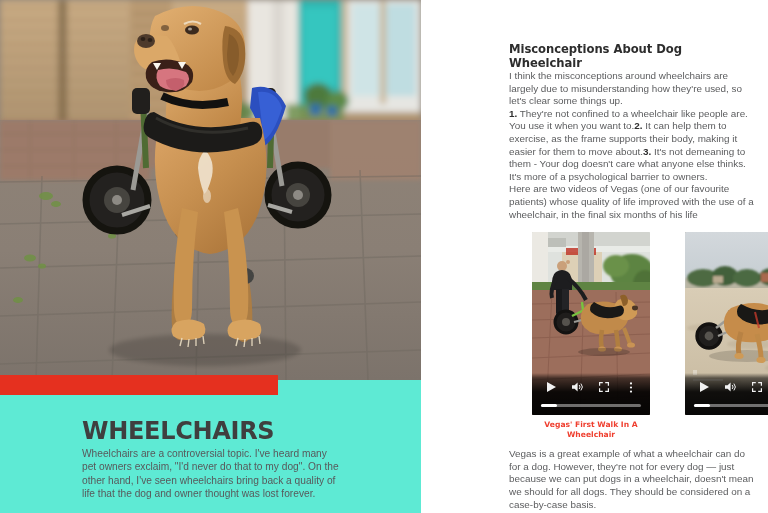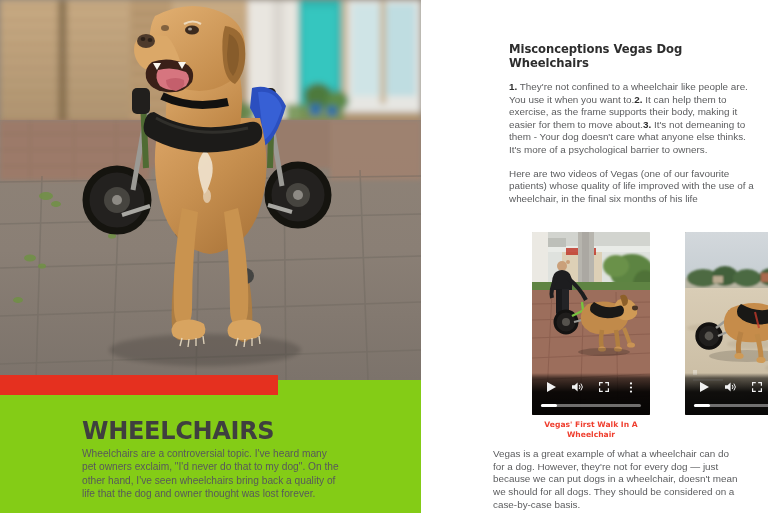--- a/index.html
+++ b/index.html
@@ -8,21 +8,21 @@
     width:768px;height:513px;overflow:hidden;
     background:#ffffff;
     font-family:"Liberation Sans", sans-serif;
     -webkit-font-smoothing:antialiased;
   }
   .spread{position:relative;width:768px;height:513px;background:#ffffff;}
 
   
   .page-left{
     position:absolute;left:0;top:0;width:421px;height:513px;
-    background:#84cc16;overflow:hidden;
+    background:#5eead4;overflow:hidden;
   }
   .hero-photo{
     position:absolute;left:0;top:0;width:421px;height:380px;
     overflow:hidden;background:#8d8378;
   }
   .hero-photo svg{display:block;width:421px;height:380px;}
 
   .red-bar{
     position:absolute;left:0;top:375px;width:278px;height:20px;
     background:#e5301f;
@@ -75,21 +75,21 @@
     color:#2d2d2d;
     letter-spacing:-0.05px;
     font-family:"DejaVu Sans","Liberation Sans",sans-serif;
   }
   .rbody{
     margin:0;
     font-size:9.9px;
     line-height:12.6px;
     color:#5b5c5e;
   }
-  .rbody.gap{margin-top:11px;}
+  .rbody.gap{}
   .rbody b{color:#2d2d2d;font-weight:bold;}
 
   
   .videos{
     position:absolute;left:88px;top:232px;width:253px;
     display:flex;gap:12px;
   }
   .video-card{width:118px;margin-left:23px;}
   .video-frame{
     position:relative;width:118px;height:183px;
@@ -120,21 +120,21 @@
     background:#ffffff;border-radius:2px;
   }
   .vid-caption{
     margin:5px 0 0 0;
     font-size:7.6px;line-height:9.6px;
     font-weight:bold;text-align:center;
     color:#ef3e2e;
     font-family:"DejaVu Sans","Liberation Sans",sans-serif;
   }
   .closing{
-    position:absolute;left:72px;top:448px;width:250px;
+    position:absolute;left:88px;top:448px;width:250px;
     margin:0;font-size:9.9px;line-height:12.7px;color:#5b5c5e;
   }
 </style>
 </head>
 <body>
 
 <div class="spread">
 
   <div class="page-left">
 
@@ -358,21 +358,22 @@
       <h1 class="page-title">WHEELCHAIRS</h1>
       <p class="left-body">Wheelchairs are a controversial topic. I've heard many pet owners exclaim, "I'd never do that to my dog". On the other hand, I've seen wheelchairs bring back a quality of life that the dog and owner thought was lost forever.</p>
     </div>
   </div>
 
   <div class="gutter"></div>
 
   <div class="page-right">
 
     <div class="right-col">
-      <h2 class="sec-heading">Misconceptions Vegas Dog Wheelchairs</h2>
+      <h2 class="sec-heading">Misconceptions About Dog Wheelchair</h2>
+      <p class="rbody">I think the misconceptions around wheelchairs are largely due to misunderstanding how they're used, so let's clear some things up.</p>
 
       <p class="rbody gap"><b>1.</b><span> They're not confined to a wheelchair like people are. You use it when you want to.</span><b>2.</b><span> It can help them to exercise, as the frame supports their body, making it easier for them to move about.</span><b>3.</b><span> It's not demeaning to them - Your dog doesn't care what anyone else thinks. It's more of a psychological barrier to owners.</span></p>
 
       <p class="rbody gap">Here are two videos of Vegas (one of our favourite patients) whose quality of life improved with the use of a wheelchair, in the final six months of his life</p>
     </div>
 
     <div class="videos">
 
       <div class="video-card">
         <div class="video-frame">

